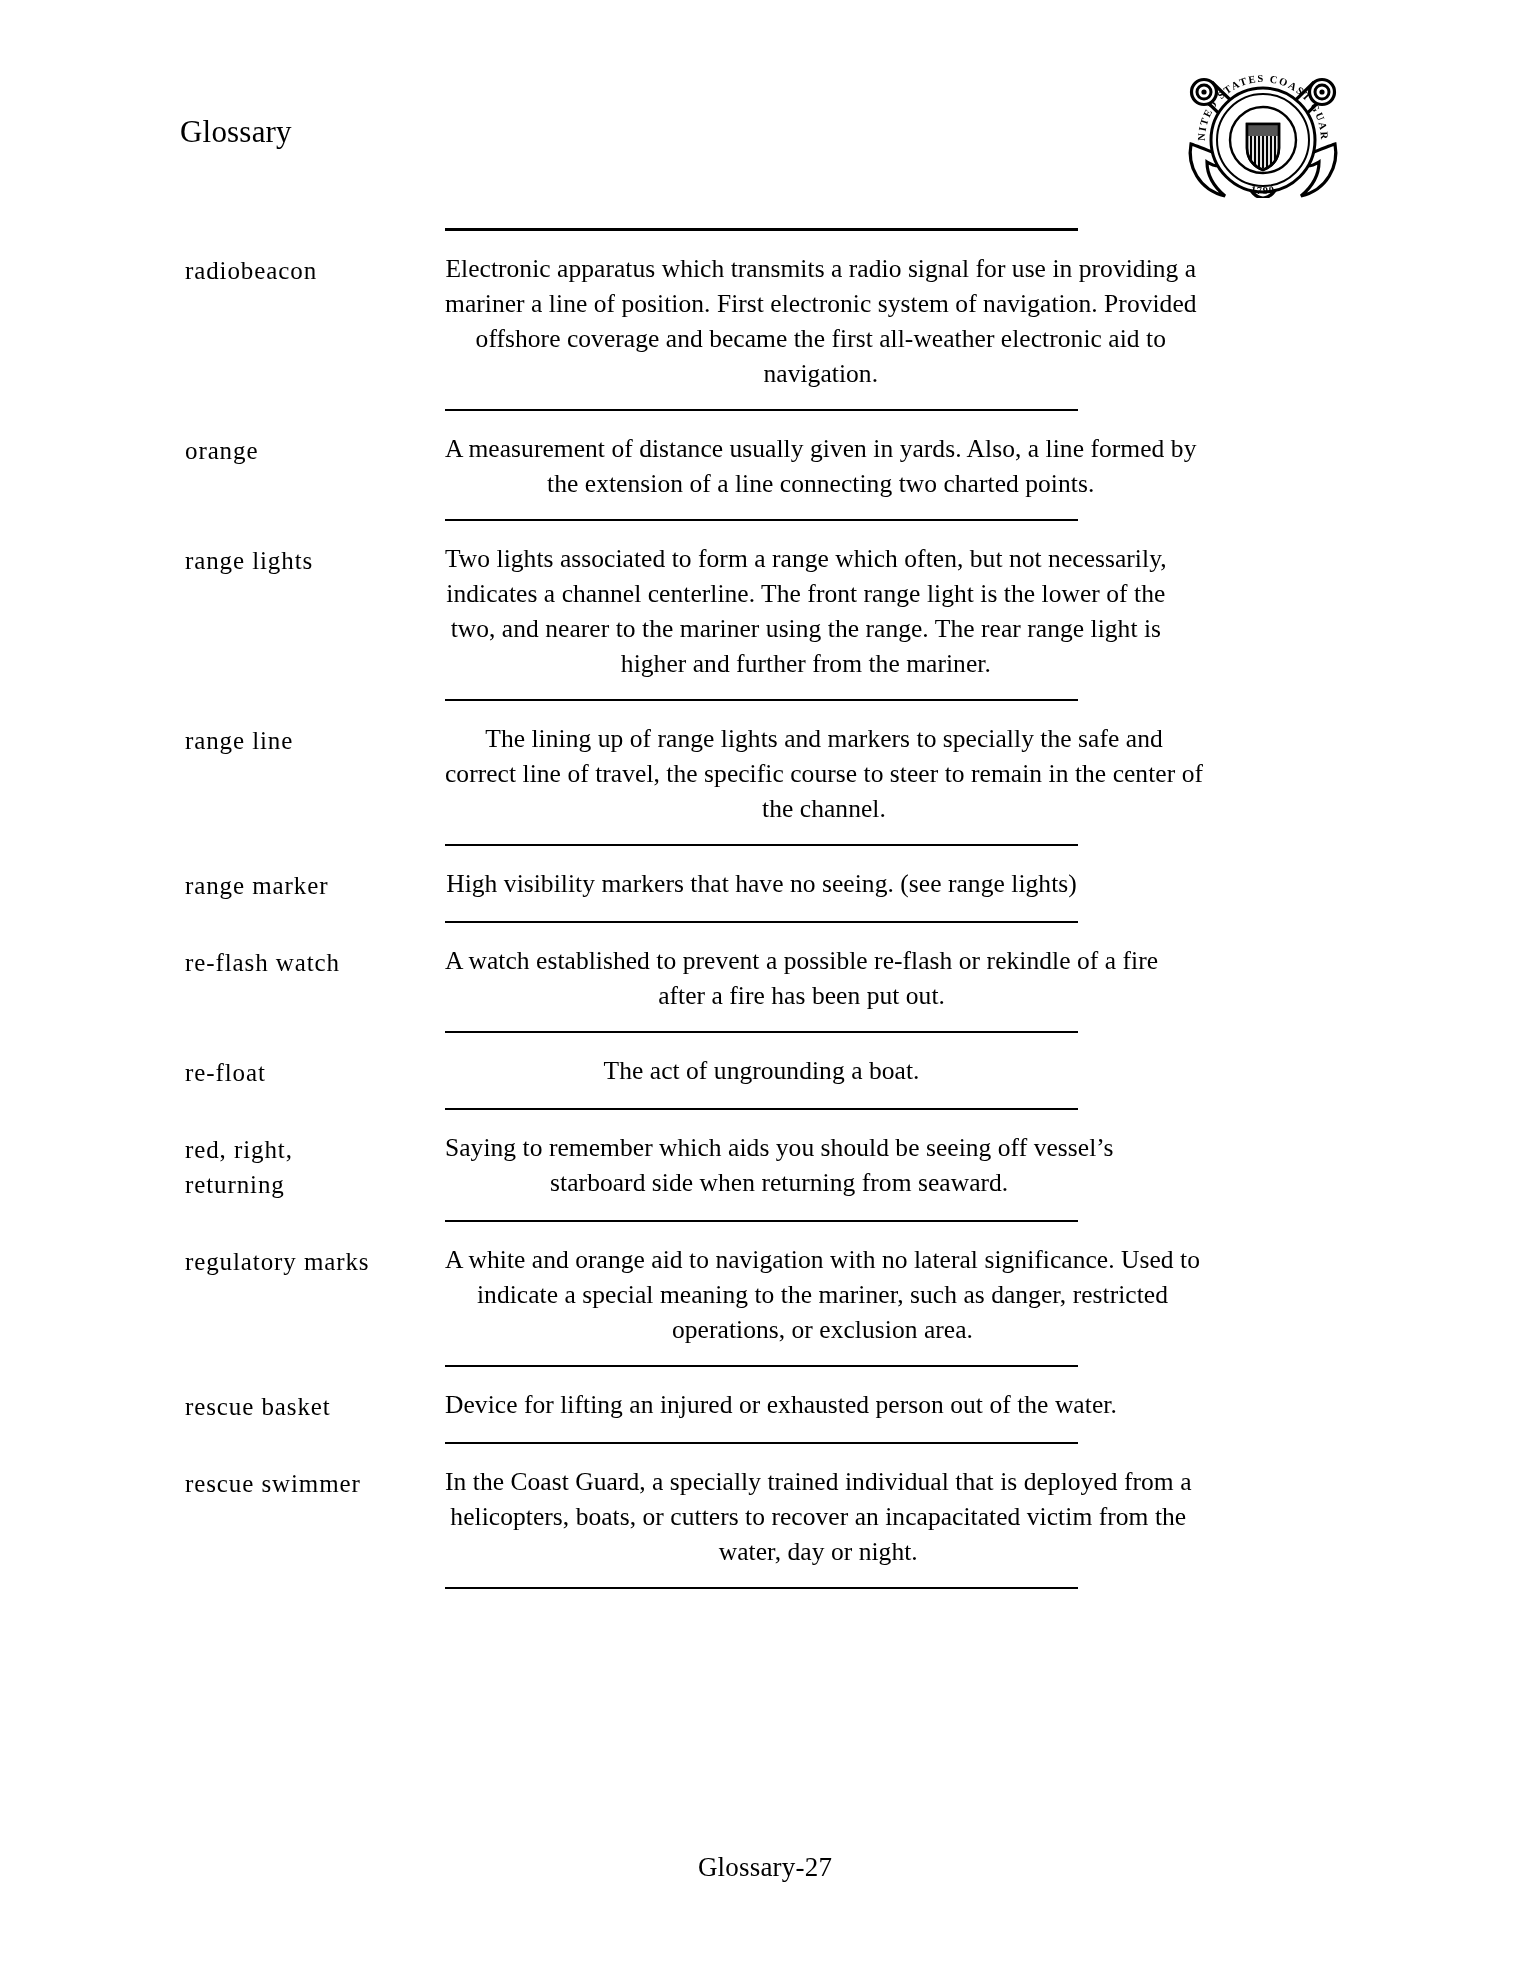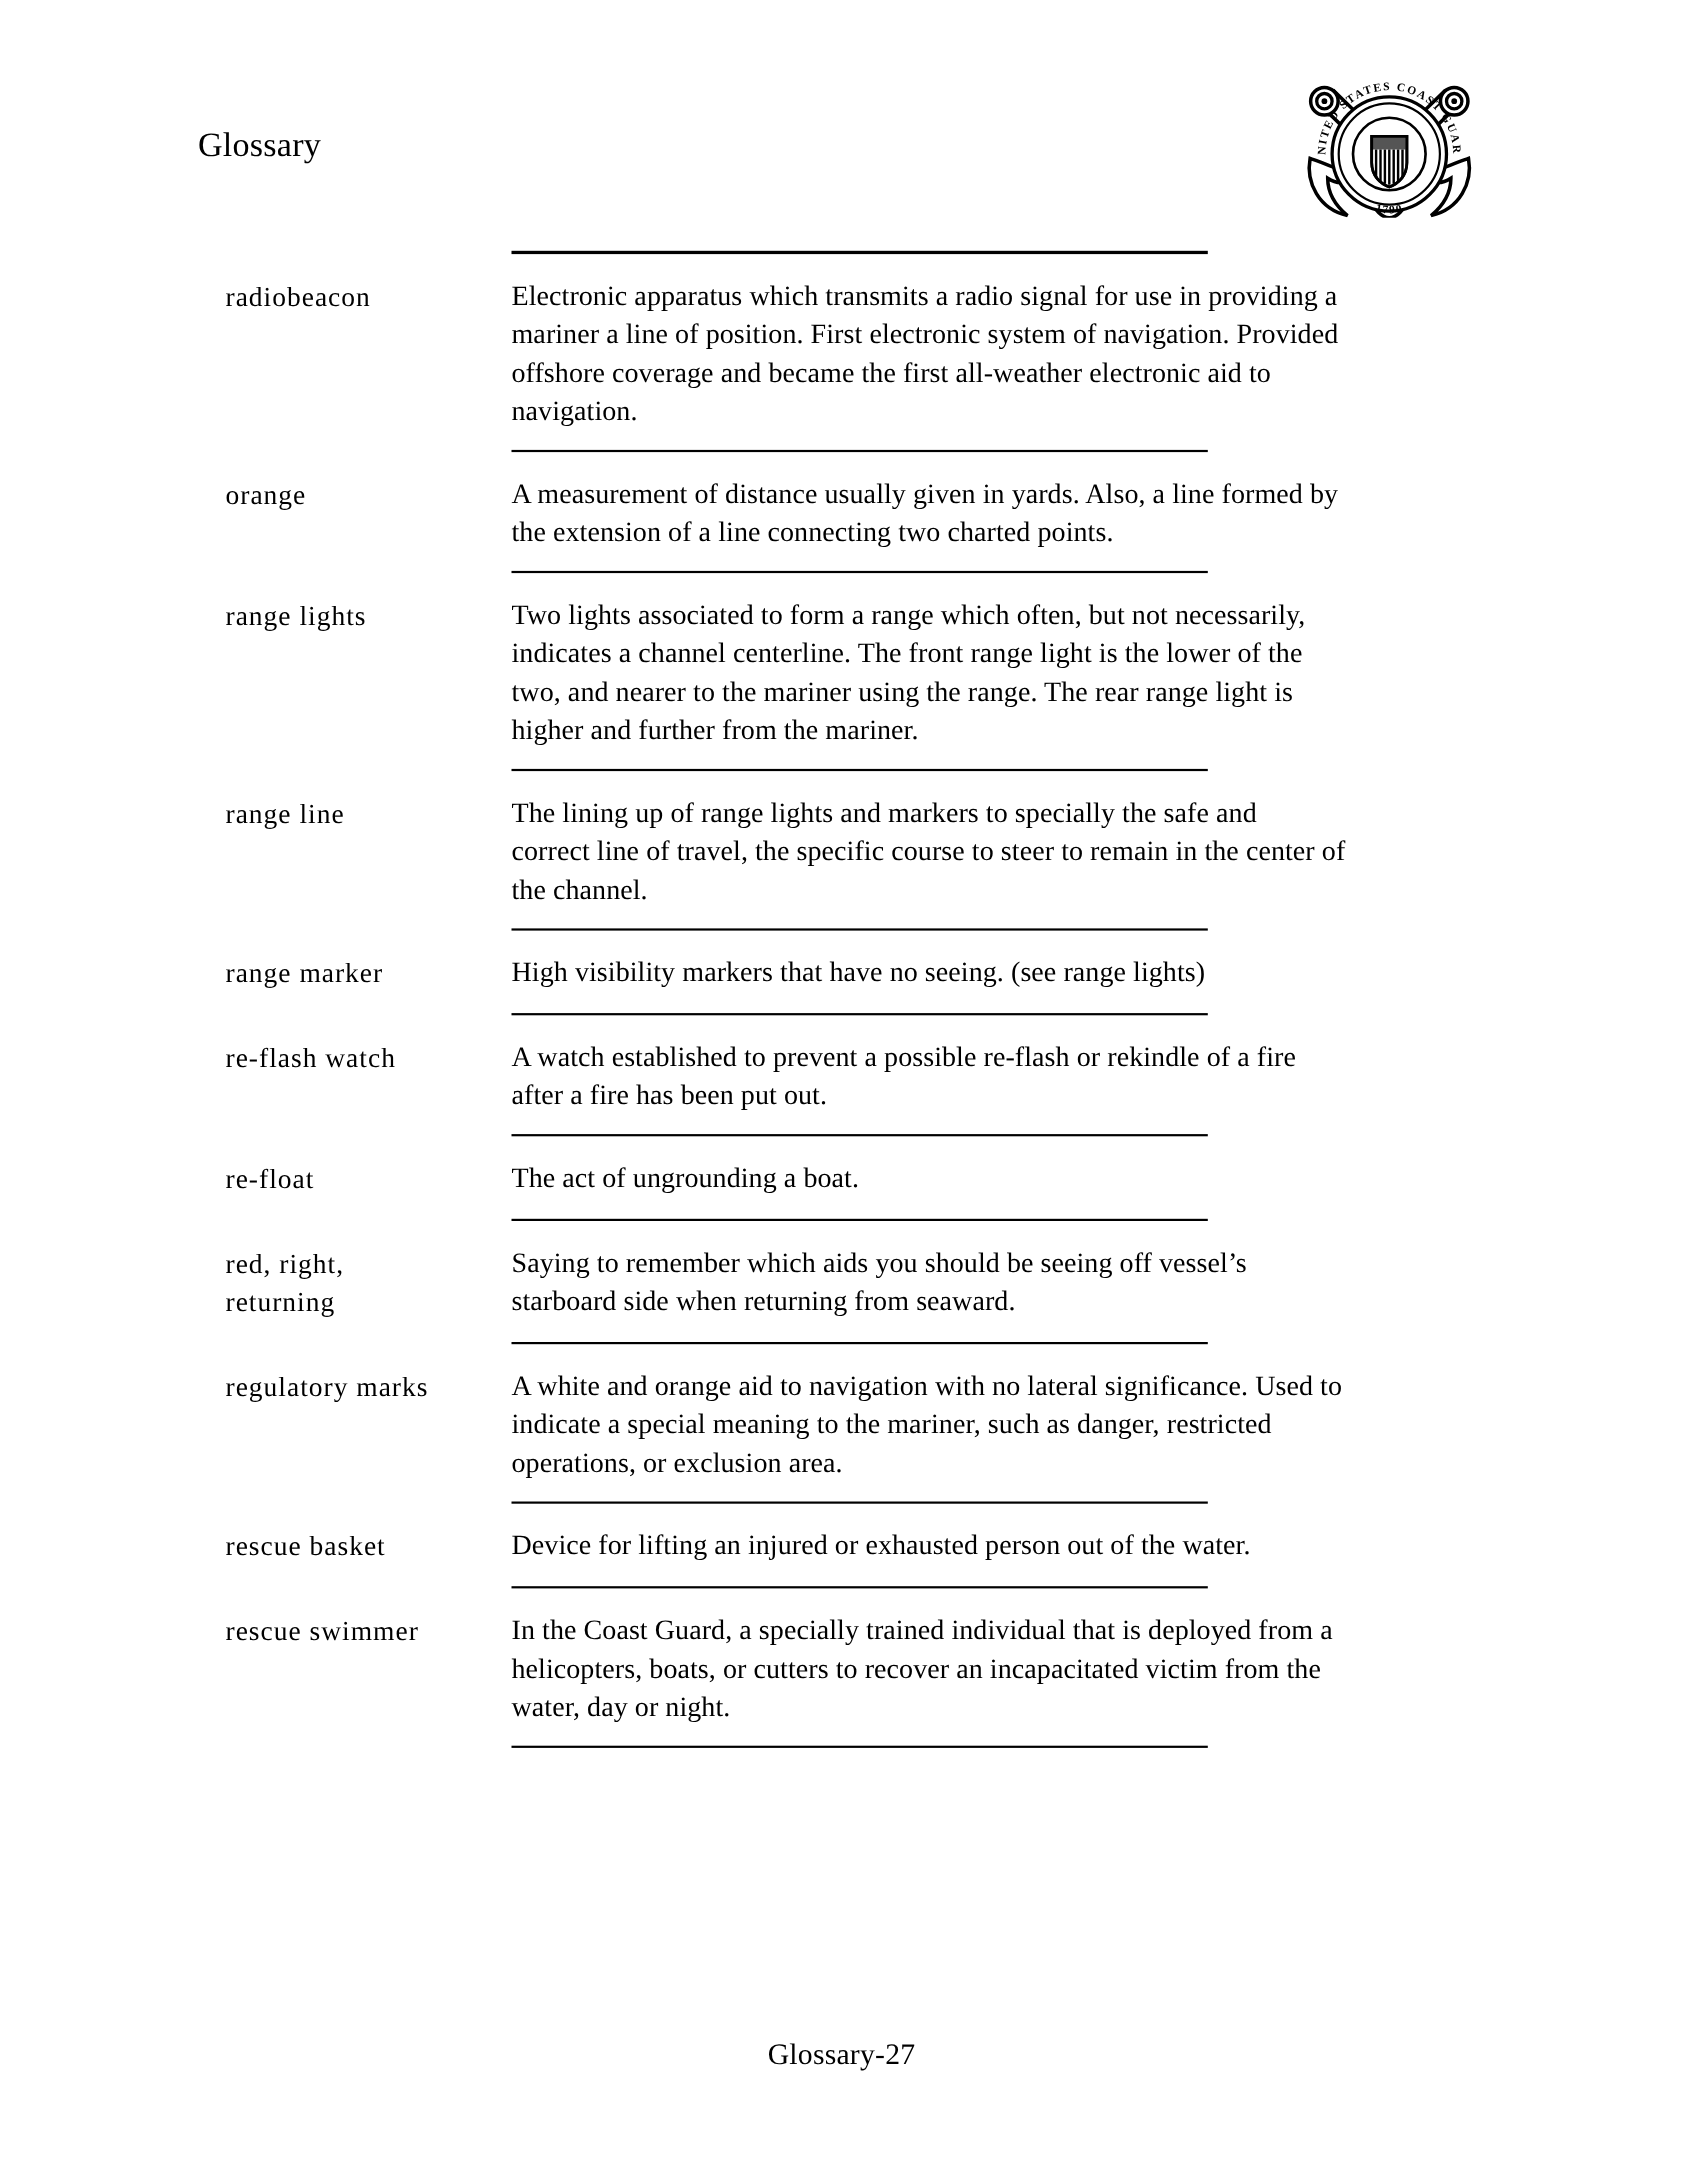--- a/index.html
+++ b/index.html
@@ -48,21 +48,20 @@
     height: 132px;
   }
   .seal svg { display: block; width: 160px; height: 132px; }
 
   
   .glossary {
     position: absolute;
     left: 0;
     top: 228px;
     width: 1248px;
-    margin-left: 20px;
   }
   .rule {
     height: 0;
     border-top: 3px solid #000000;
     margin-left: 445px;
     margin-right: 170px;
   }
   .rule.thin { border-top-width: 2px; }
 
   .entry {
@@ -80,21 +79,21 @@
     letter-spacing: 0.9px;
     padding-top: 2px;
   }
   .entry-term .term-line { display: block; white-space: nowrap; }
   .entry-def {
     flex: 1 1 auto;
     margin-right: 170px;
     font-size: 25.5px;
     line-height: 35px;
     letter-spacing: 0.05px;
-    text-align: left;
+    text-align: center;
   }
   .entry-def .def-line { display: block; white-space: nowrap; }
 
   
   .page-footer {
     position: absolute;
     left: 0;
     top: 1852px;
     width: 1530px;
     text-align: center;

